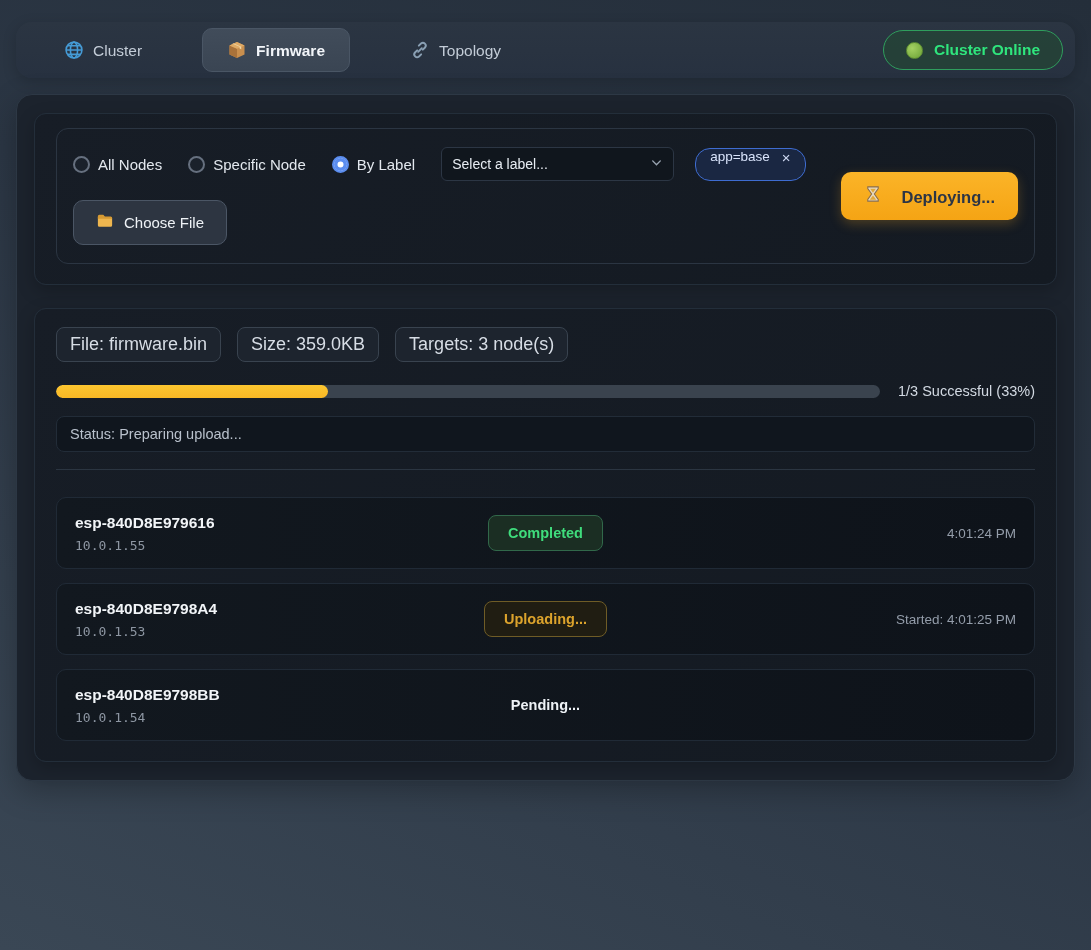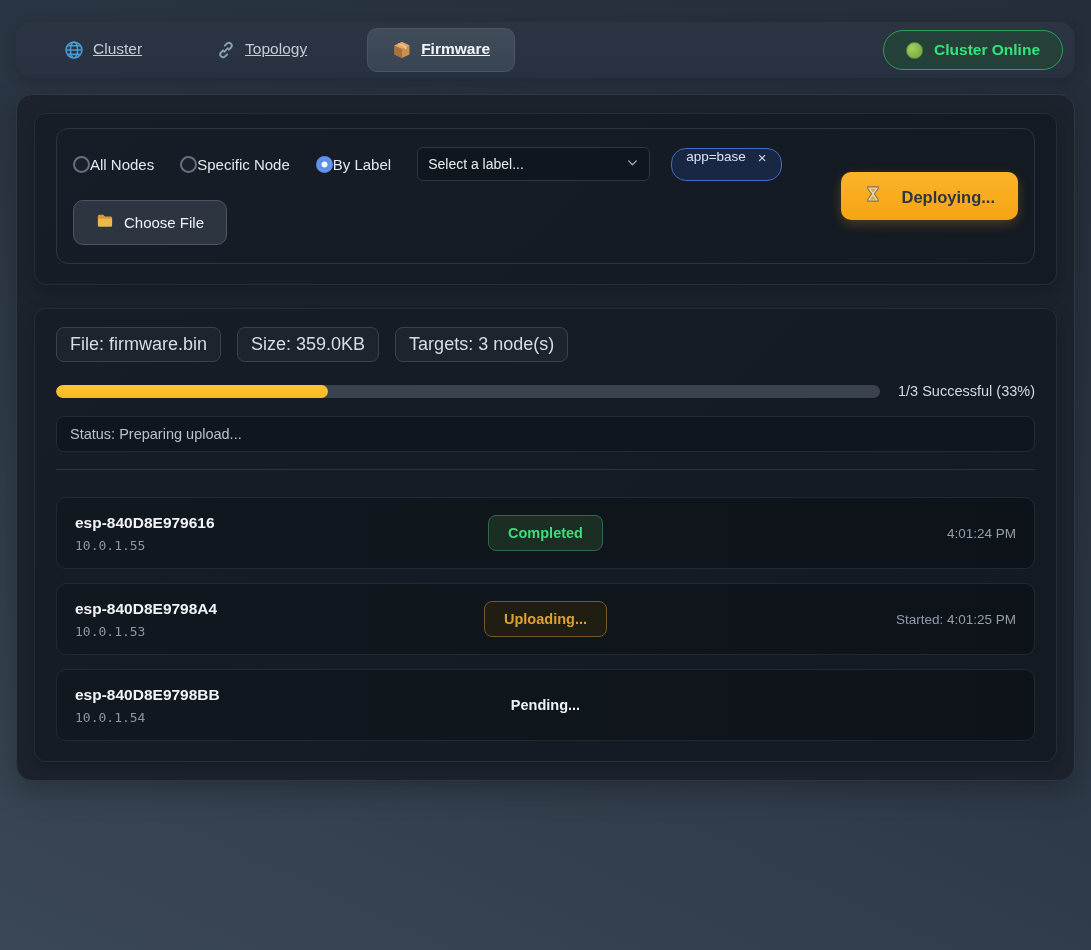--- a/index.html
+++ b/index.html
@@ -16,23 +16,23 @@
   .navbar {
     height: 56px;
     border-radius: 16px;
     background: linear-gradient(180deg, #2b3542, #273140);
     box-shadow: 0 4px 14px rgba(0,0,0,0.18);
     display: flex; align-items: center;
     padding: 0 12px 0 34px;
   }
   .nav-tabs { display: flex; align-items: center; gap: 46px; flex: 1; }
   .nav-tab {
-    display: flex; align-items: flex-start; gap: 9px;
+    display: flex; align-items: flex-end; gap: 9px;
     color: #c3ccd7; font-size: 15.5px; cursor: pointer;
-    padding: 11px 14px; border-radius: 10px; text-decoration: underline;
+    padding: 11px 14px; border-radius: 10px;
   }
   .nav-tab.active {
     background: linear-gradient(180deg, #414c5a, #3a4553);
     border: 1px solid #4a5665;
     color: #f2f5f9; font-weight: 700;
     padding: 11px 24px;
   }
   .nav-tab svg { display: block; }
 
   .status-pill {
@@ -77,21 +77,21 @@
   .controls {
     border: 1px solid #2b3542;
     border-radius: 12px;
     padding: 18px 16px;
     display: flex; align-items: center;
   }
   .controls-left { flex: 1; }
   .ctl-row { display: flex; align-items: center; }
   .ctl-row + .ctl-row { margin-top: 19px; }
 
-  .radio-opt { display: flex; align-items: flex-end; margin-right: 26px; cursor: pointer; }
+  .radio-opt { display: flex; align-items: flex-end; gap: 8px; margin-right: 26px; cursor: pointer; }
   .radio-circle {
     width: 17px; height: 17px; border-radius: 50%;
     border: 2px solid #66707f; background: #1a212b;
   }
   .radio-opt.checked .radio-circle {
     border: 2px solid #5b8def; background: #5b8def;
     box-shadow: inset 0 0 0 3.5px #5b8def, inset 0 0 0 8px #ffffff;
   }
   .radio-label { font-size: 15px; color: #e3e8ee; }
 
@@ -213,43 +213,43 @@
       <span>
         <svg width="20" height="20" viewBox="0 0 24 24" fill="none" stroke="#459bd6" stroke-width="1.9">
           <circle cx="12" cy="12" r="9.5"></circle>
           <ellipse cx="12" cy="12" rx="4.3" ry="9.5"></ellipse>
           <path d="M2.5 12h19 M4 6.8h16 M4 17.2h16"></path>
         </svg>
       </span>
       <span>Cluster</span>
     </div>
 
-    <div class="nav-tab">
-      <span>
-        <svg width="20" height="20" viewBox="0 0 24 24" fill="none" stroke="#8aa0b4" stroke-width="2.3" stroke-linecap="round">
-          <path d="M9.8 14.2l4.4-4.4"></path>
-          <path d="M8.6 12.4l-2.6 2.6a3.4 3.4 0 0 0 4.8 4.8l2.6-2.6"></path>
-          <path d="M15.4 11.6l2.6-2.6a3.4 3.4 0 0 0-4.8-4.8l-2.6 2.6"></path>
-        </svg>
-      </span>
-      <span>Topology</span>
-    </div>
-
     <div class="nav-tab active">
       <span>
         <svg width="20" height="20" viewBox="0 0 24 24">
           <path d="M12 2.5l9 4v11l-9 4-9-4v-11z" fill="#c98f4e"></path>
           <path d="M3 6.5l9 4v11l-9-4z" fill="#a9723a"></path>
           <path d="M12 2.5l9 4-9 4-9-4z" fill="#e0ab66"></path>
           <path d="M8.2 4.2l8.9 4v3l-2-0.9v-2.1l-8.9-4z" fill="#f2d9a8"></path>
         </svg>
       </span>
       <span>Firmware</span>
     </div>
 
+    <div class="nav-tab">
+      <span>
+        <svg width="20" height="20" viewBox="0 0 24 24" fill="none" stroke="#8aa0b4" stroke-width="2.3" stroke-linecap="round">
+          <path d="M9.8 14.2l4.4-4.4"></path>
+          <path d="M8.6 12.4l-2.6 2.6a3.4 3.4 0 0 0 4.8 4.8l2.6-2.6"></path>
+          <path d="M15.4 11.6l2.6-2.6a3.4 3.4 0 0 0-4.8-4.8l-2.6 2.6"></path>
+        </svg>
+      </span>
+      <span>Topology</span>
+    </div>
+
   </div>
 
   <div class="status-pill">
     <span class="green-dot"></span>
     <span>Cluster Online</span>
   </div>
 </nav>
 
 <div class="main">
 

